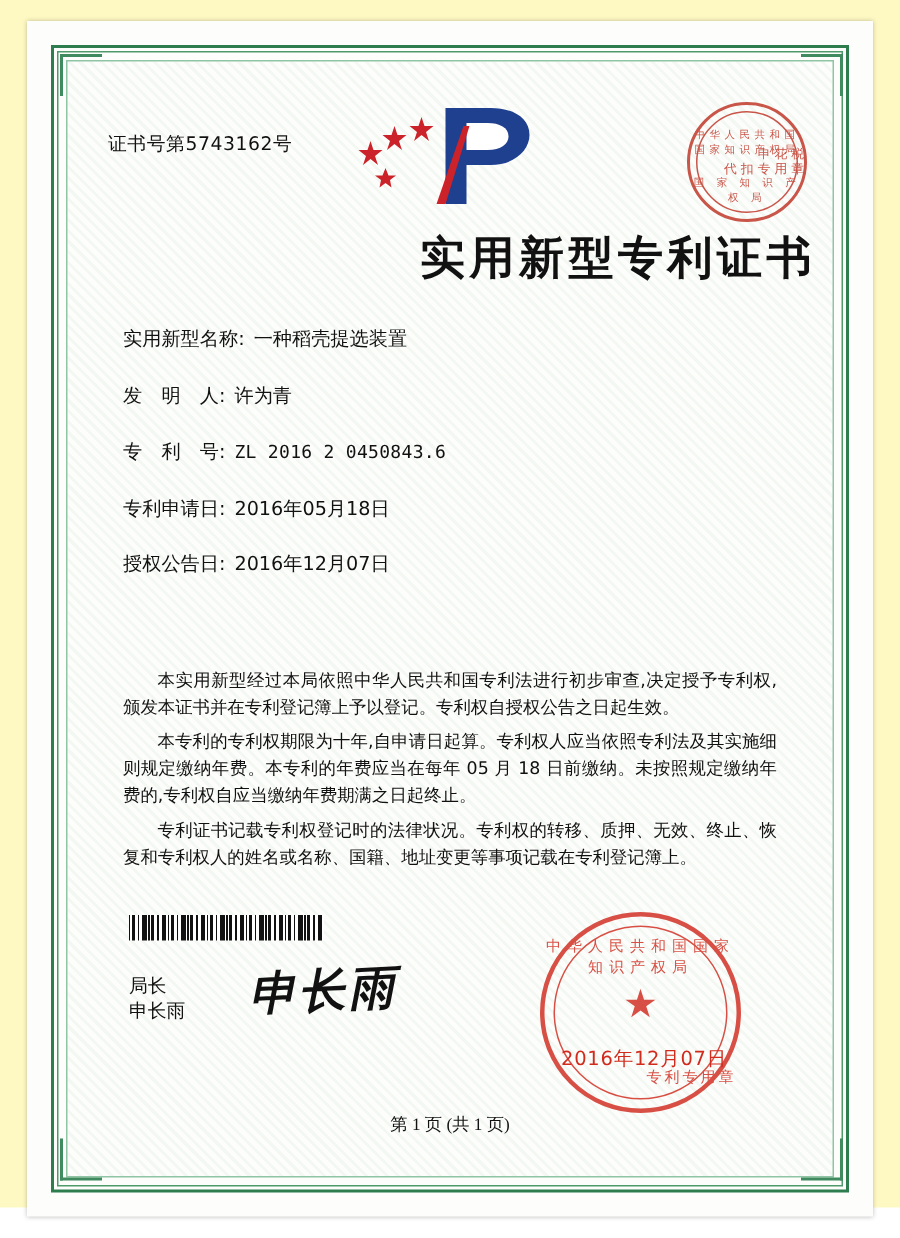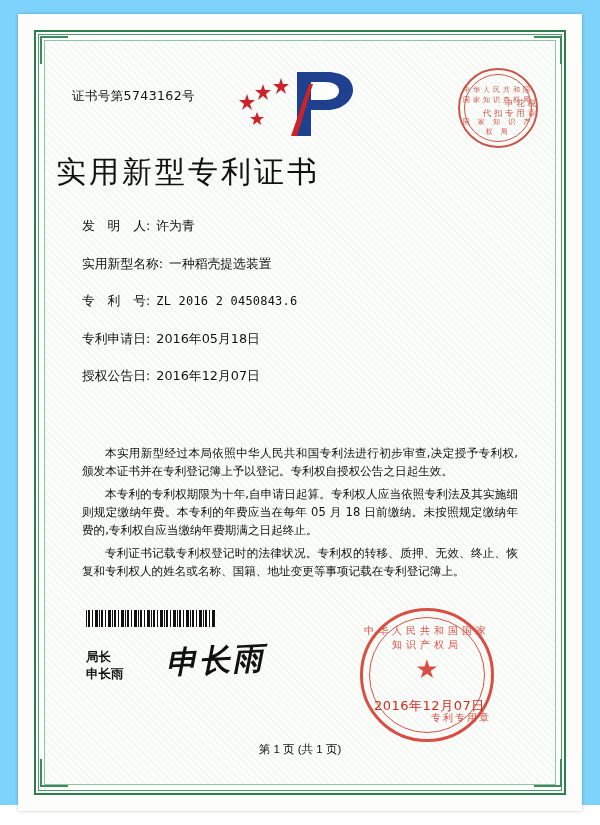--- a/index.html
+++ b/index.html
@@ -10,21 +10,21 @@
   body {
     width: 600px;
     height: 825px;
     font-family: "Liberation Serif", serif;
     overflow: hidden;
   }
   .page {
     position: relative;
     width: 600px;
     height: 805px;
-    background: #7dd3fc;
+    background: #fef9c3;
     box-sizing: border-box;
   }
   
   .paper {
     position: absolute;
     left: 18px;
     top: 14px;
     width: 564px;
     height: 797px;
     background: #fdfdfb;
@@ -141,23 +141,23 @@
     width: 130px;
     height: 78px;
   }
 
   
   .title {
     position: absolute;
     left: 0;
     right: 0;
     top: 100px;
-    text-align: left;
+    text-align: right;
     font-size: 30px;
-    font-weight: normal;
+    font-weight: bold;
     letter-spacing: 3px;
     color: #111;
     font-family: "DejaVu Sans", sans-serif;
   }
 
   
   .fields {
     position: absolute;
     left: 26px;
     top: 166px;
@@ -217,21 +217,20 @@
 
   
   .director {
     position: absolute;
     left: 30px;
     top: 596px;
     font-size: 12.5px;
     line-height: 17px;
     color: #111;
     font-family: "DejaVu Sans", sans-serif;
-    font-weight: bold;
   }
   .handwriting {
     position: absolute;
     left: 110px;
     top: 588px;
     font-size: 31px;
     color: #111;
     font-family: "DejaVu Serif", serif;
     font-style: italic;
     font-weight: bold;
@@ -297,21 +296,21 @@
 
   
   .footer {
     position: absolute;
     left: 0;
     right: 0;
     top: 690px;
     text-align: center;
     font-size: 11.5px;
     color: #111;
-    font-family: Liberation Sans, sans-serif;
+    font-family: Liberation Serif, serif;
   }
 </style>
 </head>
 <body>
 
 <div class="page">
   <div class="paper"></div>
 
   <div class="frame-outer"></div>
   <div class="frame-mid"></div>
@@ -347,26 +346,26 @@
         <path d="M62 8 L62 72 L76 72 L76 46 L92 46 C108 46 118 36 118 26 C118 14 106 8 92 8 Z" fill="#1f3f8f"></path>
         <path d="M76 18 L76 36 L90 36 C99 36 104 32 104 27 C104 21 98 18 90 18 Z" fill="#ffffff"></path>
         <polygon points="56,72 74,20 78,20 62,72" fill="#cc2229"></polygon>
       </svg>
     </div>
 
     <div class="title">实用新型专利证书</div>
 
     <div class="fields">
       <div class="field-row">
+        <span class="field-label">实用新型名称:</span>
+        <span class="field-value">一种稻壳提选装置</span>
+      </div>
+      <div class="field-row">
         <span class="field-label">发　明　人:</span>
         <span class="field-value">许为青</span>
-      </div>
-      <div class="field-row">
-        <span class="field-label">实用新型名称:</span>
-        <span class="field-value">一种稻壳提选装置</span>
       </div>
       <div class="field-row">
         <span class="field-label">专　利　号:</span>
         <span class="field-value mono">ZL 2016 2 0450843.6</span>
       </div>
       <div class="field-row">
         <span class="field-label">专利申请日:</span>
         <span class="field-value">2016年05月18日</span>
       </div>
       <div class="field-row">

